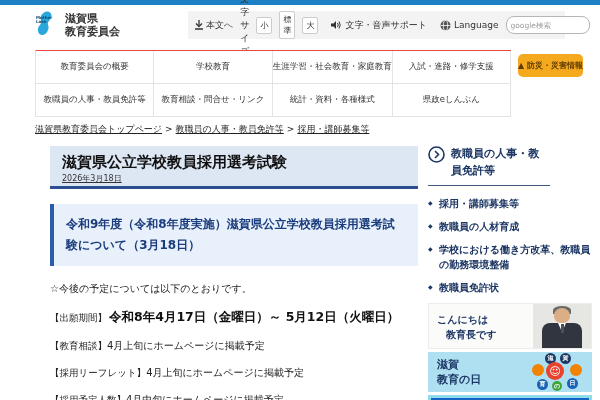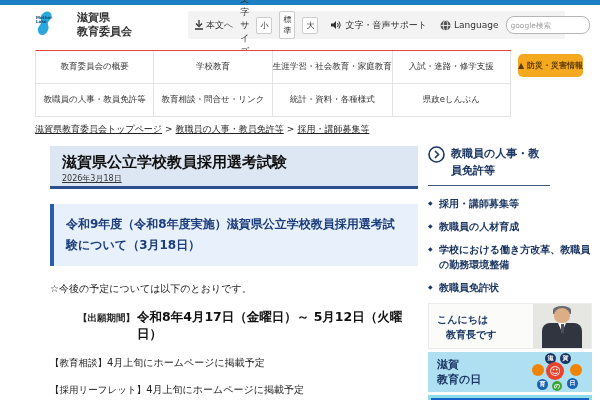--- a/index.html
+++ b/index.html
@@ -3,21 +3,21 @@
 <meta charset="utf-8">
 <style>
   * { margin:0; padding:0; box-sizing:border-box; }
   body { font-family:"DejaVu Sans","Liberation Sans",sans-serif; background:#888; }
   .page { position:relative; width:600px; height:400px; background:#fff; overflow:hidden; margin:0 auto; }
 
   
   .topbar { position:absolute; left:0; top:0; width:600px; height:5px; background:#1d80c4; }
 
   
-  .logo { position:absolute; left:35px; top:11px; display:flex; align-items:flex-start; gap:16px; }
+  .logo { position:absolute; left:35px; top:11px; display:flex; align-items:flex-end; gap:4px; }
   .lake { position:relative; width:26px; height:28px; }
   .lake-label { position:absolute; left:1px; top:5px; font-size:4px; color:#14486e; font-weight:bold; line-height:1.1; z-index:2; }
   .org { font-size:11px; font-weight:bold; color:#333; line-height:1.25; }
   .utilbar { position:absolute; left:188px; top:11px; width:377px; height:28px; background:#f3f3f3; border-radius:2px; display:flex; align-items:center; gap:7px; padding:0 7px; font-size:9px; color:#333; }
   .util-item { display:flex; align-items:center; gap:3px; white-space:nowrap; }
   .size-btn { background:#fff; border:1px solid #ccc; border-radius:2px; font-size:8px; padding:2px 3px; color:#333; cursor:pointer; }
   .search-box { width:84px; height:18px; border:1px solid #b6b6b6; border-radius:8px; background:#fff; font-size:7.5px; padding:0 4px; color:#333; font-family:"DejaVu Sans","Liberation Sans",sans-serif; }
   .search-box::placeholder { color:#9a9a9a; }
 
   
@@ -32,21 +32,21 @@
 
   
   .main { position:absolute; left:50px; top:146px; width:368px; }
   .title-box { background:#dde6f3; border-bottom:3px solid #2e4f8f; padding:7px 10px 2px 12px; }
   .page-title { font-size:15px; font-weight:bold; color:#111; }
   .page-date { font-size:8px; color:#333; margin-top:1px;text-decoration:underline; }
   .notice { margin-top:15px; background:#e8f1fb; border-left:4px solid #2a5caa; padding:10px 12px; font-size:12px; font-weight:bold; color:#1b3c7d; line-height:1.75; }
   .intro { margin-top:16px; font-size:10px; color:#222; }
   .sched-row { margin-top:13px; font-size:10px; color:#222; display:flex; align-items:baseline; }
   .sched-row .lab { font-size:9.5px; white-space:nowrap; }
-  .sched-row.em .lab { font-weight:bold;margin-left:28px; }
+  .sched-row.em .lab { font-weight:normal; }
   .sched-row.em .val { font-size:12.5px; font-weight:bold; color:#111; margin-left:2px; }
 
   
   .sidebar { position:absolute; left:428px; top:146px; width:164px; }
   .sb-head { display:flex; gap:6px; border-bottom:1.5px solid #44597e; padding-bottom:6px; width:122px; }
   .sb-title { font-size:11px; font-weight:bold; color:#1d3764; line-height:1.5; width:100px; }
   .sb-list { margin-top:10px; }
   .sb-item { position:relative; padding-left:11px; font-size:10px; font-weight:bold; color:#1d3764; line-height:1.5; margin-bottom:8px; cursor:pointer; }
   .sb-item .blt { position:absolute; left:0; top:2px; font-size:6px; color:#1d3764; }
 

